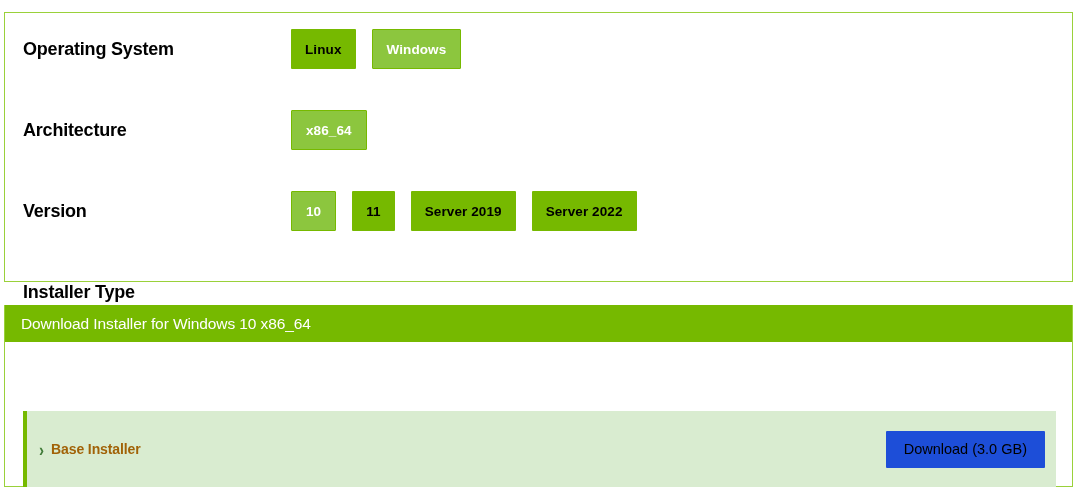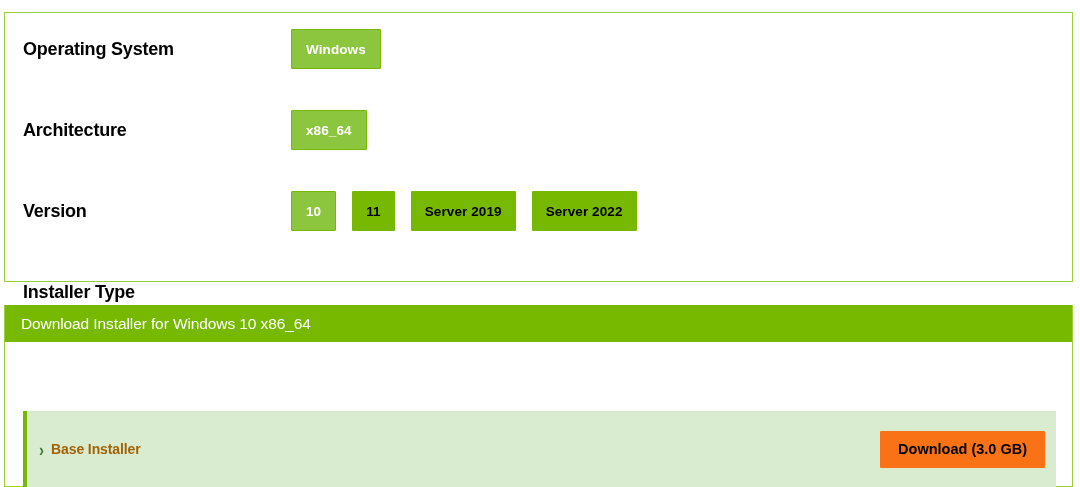--- a/index.html
+++ b/index.html
@@ -146,41 +146,42 @@
   .installer-title {
     font-size: 14px;
     font-weight: bold;
     color: #a16207;
     letter-spacing: -0.1px;
   }
   .download-button {
     border: 0;
     outline: 0;
     font-family: "Liberation Sans", sans-serif;
-    background: #f97316;
+    background: #1d4ed8;
     color: #000000;
     font-size: 14.5px;
-    font-weight: bold;
+    font-weight: normal;
     height: 37px;
     padding: 0 18px;
     cursor: pointer;
     border-radius: 1px;
     display: inline-flex;
     align-items: center;
     justify-content: center;
   }
 </style>
 </head>
 <body>
 
 <div class="selector-panel">
   <div>
       <div class="option-row row-os">
         <div class="row-label">Operating System</div>
         <div class="btn-group">
+          <button class="opt-btn">Linux</button>
           <button class="opt-btn selected">Windows</button>
         </div>
       </div>
       <div class="option-row row-arch">
         <div class="row-label">Architecture</div>
         <div class="btn-group">
           <button class="opt-btn selected">x86_64</button>
         </div>
       </div>
       <div class="option-row row-version">

